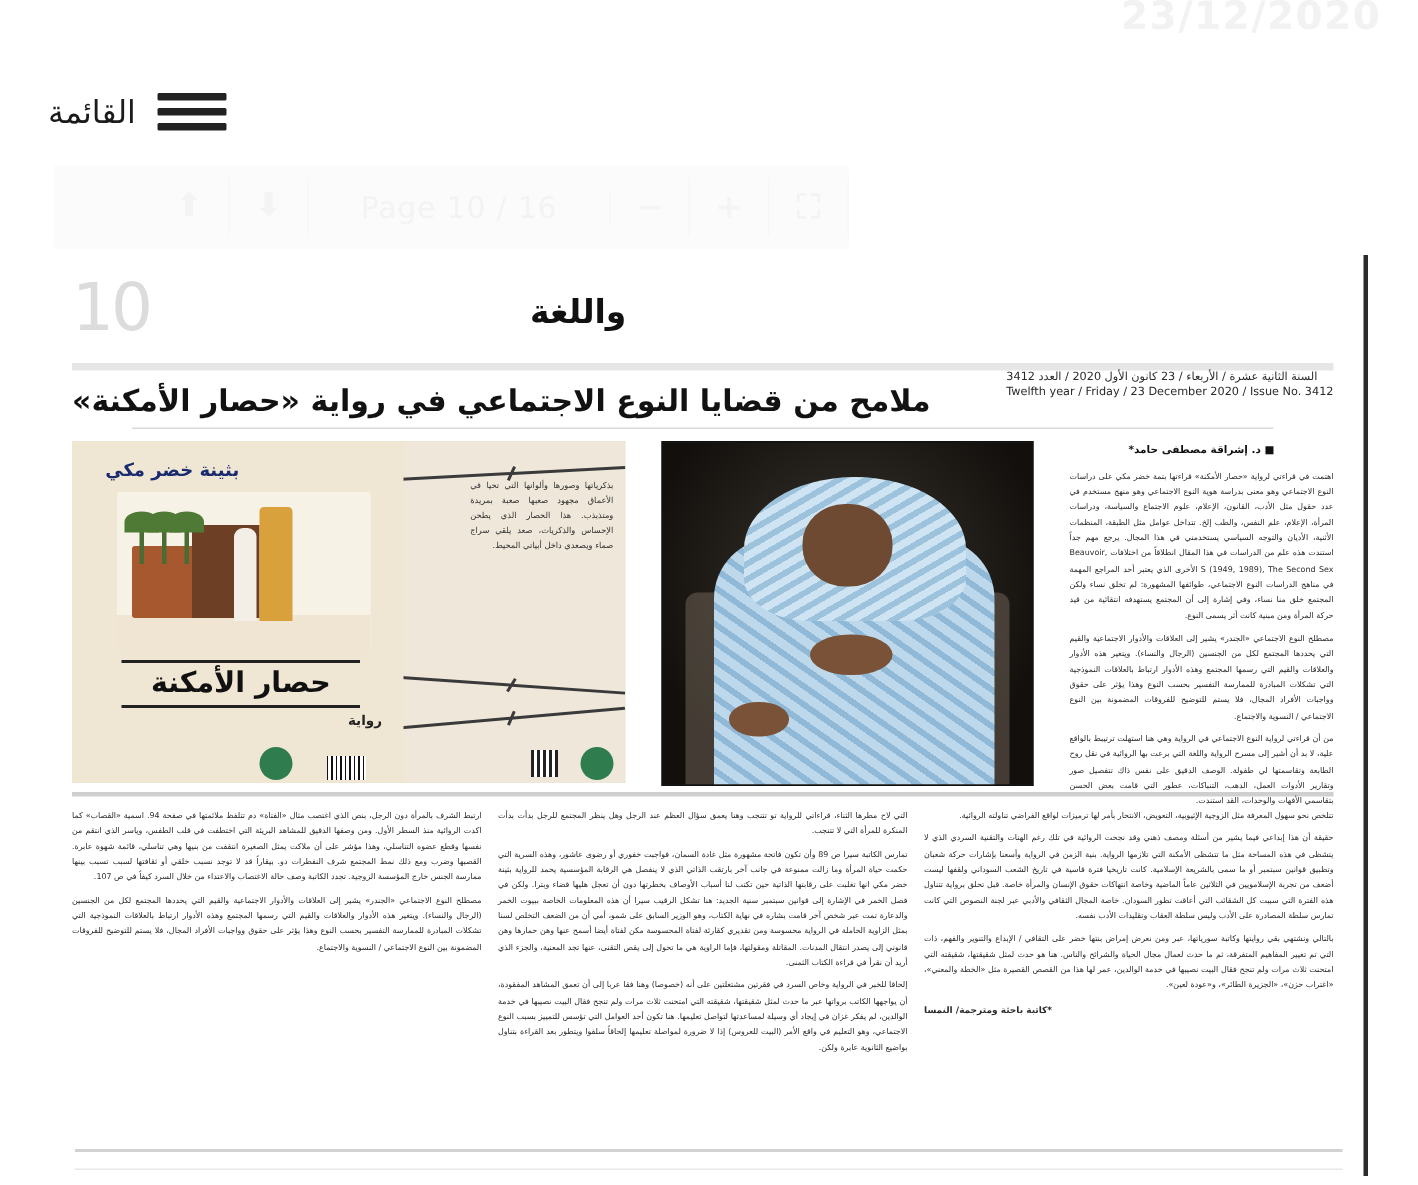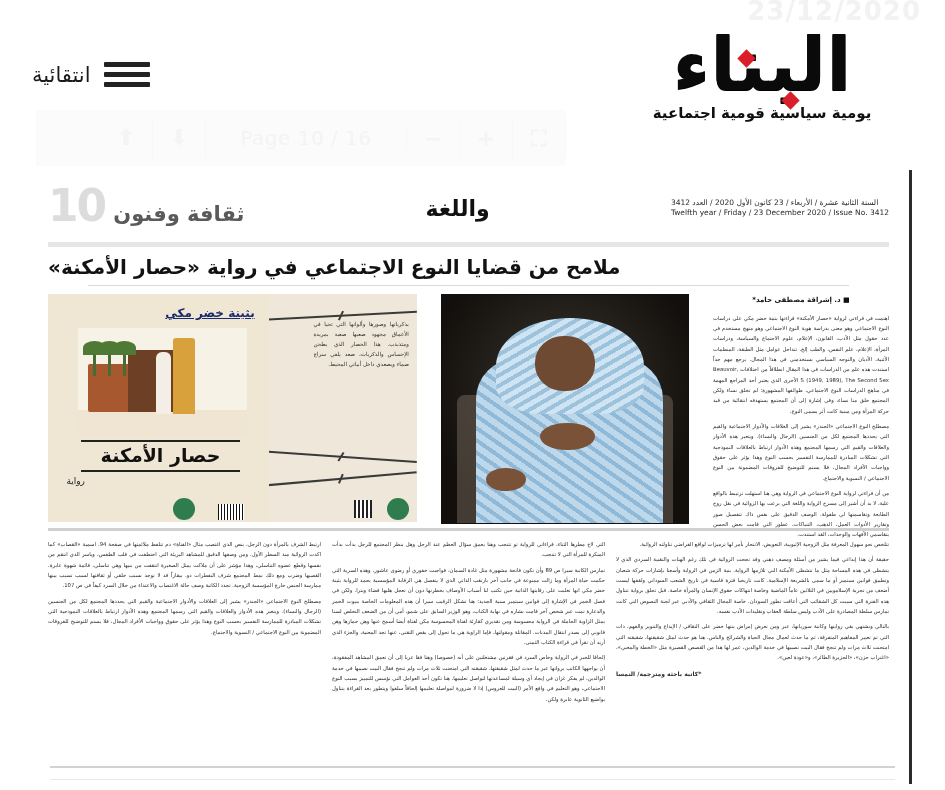--- a/index.html
+++ b/index.html
@@ -63,59 +63,59 @@
     background:#ffffff;
     border-right:3px solid #2b2b2b;
     border-bottom:0px solid #2b2b2b;
     box-sizing:border-box;
     overflow:hidden;
   }
   #np-inner{position:absolute;inset:0;padding:16px 20px 0 14px;box-sizing:border-box;}
   
   .np-head{display:flex;align-items:flex-start;justify-content:space-between;height:54px;}
   .np-section{display:flex;align-items:baseline;gap:8px;}
-  .np-pagenum{font-size:44px;font-weight:bold;color:#dcdcdc;line-height:.9;letter-spacing:-2px;}
+  .np-pagenum{font-size:44px;font-weight:normal;color:#dcdcdc;line-height:.9;letter-spacing:-2px;}
   .np-secname{font-size:21px;font-weight:bold;color:#5a5a5a;}
   .np-brand{font-size:22px;font-weight:bold;color:#111;letter-spacing:4px;padding-top:10px;}
   .np-dateblock{direction:ltr;text-align:left;padding-top:12px;}
-  .np-date-ar{font-size:7.5px;color:#2a2a2a;direction:rtl;white-space:nowrap;letter-spacing:0px;}
+  .np-date-ar{font-size:7.5px;color:#2a2a2a;direction:rtl;white-space:nowrap;letter-spacing:0px;margin-top:48px;}
   .np-date-en{font-size:7.5px;color:#2a2a2a;white-space:nowrap;letter-spacing:0px;margin-top:1px;}
   .np-rule{height:5px;background:#e6e6e6;margin:2px 0 8px 0;}
   .np-rule.thin{height:3px;background:#cfcfcf;}
   
   .np-headline{
     text-align:left;font-size:20px;font-weight:bold;color:#121212;
     margin:4px 0 2px 0;letter-spacing:0px;
   }
   .np-hr-under{height:1px;background:#d9d9d9;margin:6px 40px 8px 40px;}
   
   .media-row{display:flex;gap:24px;height:232px;margin-top:4px;}
   .col-text-right{width:176px;}
   .photo-box{width:246px;height:228px;border:1px solid #111;background:#1b1b1b;position:relative;overflow:hidden;}
   .book-box{flex:1;height:228px;position:relative;overflow:hidden;background:#efe7d8;}
   
   .bk-front{position:absolute;inset:0 40% 0 0;background:#efe6d4;}
   .bk-spine{position:absolute;top:0;bottom:0;left:38.5%;width:6.5%;background:#23306b;}
   .bk-back{position:absolute;top:0;bottom:0;right:0;left:45%;background:#efe7d9;}
-  .bk-author{position:absolute;top:12px;left:6%;right:44%;text-align:right;font-size:12px;font-weight:bold;color:#1a2a6e;text-decoration:underline;}
+  .bk-author{position:absolute;top:12px;left:6%;right:44%;text-align:left;font-size:12px;font-weight:bold;color:#1a2a6e;}
   .bk-illus{position:absolute;top:34px;left:8%;right:46%;height:108px;background:
       linear-gradient(#f6f1e4,#f6f1e4);border-radius:2px;overflow:hidden;}
   .il-sky{position:absolute;inset:0;background:#f7f2e6;}
   .il-ground{position:absolute;left:0;right:0;bottom:0;height:26px;background:#f0e5d2;}
   .il-wall{position:absolute;left:6%;bottom:24px;width:46%;height:48px;background:#a8582f;border-radius:2px;}
   .il-wall2{position:absolute;left:30%;bottom:24px;width:26%;height:62px;background:#6d3f24;}
   .il-tower{position:absolute;left:56%;bottom:22px;width:13%;height:76px;background:#d9a13c;border-radius:3px 3px 0 0;}
   .il-fig{position:absolute;left:46%;bottom:22px;width:9%;height:62px;background:#f3efe6;border-radius:6px 6px 0 0;}
   .il-palm{position:absolute;bottom:60px;width:3px;height:26px;background:#4a6b33;}
   .il-palm::before{content:"";position:absolute;top:-9px;left:-10px;width:23px;height:14px;background:#4e7a35;border-radius:50% 50% 0 0;}
   .il-palm.p1{left:9%;}.il-palm.p2{left:18%;}.il-palm.p3{left:27%;}
   .bk-title{position:absolute;top:150px;left:5%;right:44%;text-align:center;font-size:19px;font-weight:bold;color:#111;}
   .bk-line{position:absolute;left:9%;right:48%;height:2px;background:#222;}
   .bk-line.l1{top:146px;}.bk-line.l2{top:176px;}
-  .bk-sub{position:absolute;top:182px;left:5%;right:44%;text-align:left;font-size:9px;font-weight:normal;color:#222;}
+  .bk-sub{position:absolute;top:182px;left:5%;right:44%;text-align:right;font-size:9px;font-weight:bold;color:#222;}
   .bk-spine-txt{
     position:absolute;top:8px;bottom:8px;left:0;right:0;color:#fff;font-size:8px;font-weight:bold;
     writing-mode:vertical-rl;text-orientation:mixed;text-align:center;
   }
   .bk-blurb{position:absolute;top:26px;right:4%;left:49%;font-size:5.5px;color:#333;line-height:1.8;text-align:justify;}
   .wire{position:absolute;left:45%;right:0;height:2px;background:#3a3a3a;}
   .wire::before,.wire::after{content:"";position:absolute;top:-4px;width:2px;height:10px;background:#3a3a3a;transform:rotate(28deg);}
   .wire::before{left:22%;}.wire::after{left:62%;}
   .wire.w1{top:22px;transform:rotate(-3deg);}
   .wire.w2{top:160px;transform:rotate(4deg);}
@@ -147,36 +147,28 @@
   .np-footrule{position:absolute;left:16px;right:14px;bottom:16px;height:2px;background:#d2d2d2;}
   .np-footrule2{position:absolute;left:16px;right:14px;bottom:4px;height:1px;background:#e8e8e8;}
 </style>
 </head>
 <body>
 
 <div id="viewer">
 
   <div class="top-date">23/12/2020</div>
 
-  <div id="masthead">
-    <div class="logo-wrap">
-      <div class="logo-word">البناء</div>
-      <span class="diamond d1"></span>
-      <span class="diamond d2"></span>
-    </div>
-    <div class="logo-tag">يومية سياسية قومية اجتماعية</div>
-  </div>
 
   <div id="menu-btn">
     <div class="burger">
       <span></span>
         <span></span>
         <span></span>
     </div>
-    <div class="label">انتقائية</div>
+    <div class="label">القائمة</div>
   </div>
 
   <div id="pdf-toolbar">
     <div class="tb-btn">
       <span style="font-size:0;">fit-page-icon</span>⛶
     </div>
     <div class="tb-btn">+</div>
     <div class="tb-btn">−</div>
     <div class="tb-page">Page 10 / 16</div>
     <div class="tb-btn">
@@ -190,21 +182,20 @@
   <div id="np-page">
    <div id="np-inner">
 
     <div class="np-head">
       <div class="np-dateblock">
         <div class="np-date-ar">السنة الثانية عشرة / الأربعاء / 23 كانون الأول 2020 / العدد 3412</div>
         <div class="np-date-en">Twelfth year / Friday / 23 December 2020 / Issue No. 3412</div>
       </div>
       <div class="np-brand">واللغة</div>
       <div class="np-section">
-        <div class="np-secname">ثقافة وفنون</div>
         <div class="np-pagenum">10</div>
       </div>
     </div>
     <div class="np-rule"></div>
 
     <div class="np-headline">ملامح من قضايا النوع الاجتماعي في رواية «حصار الأمكنة»</div>
     <div class="np-hr-under"></div>
 
     <div class="media-row">
 

